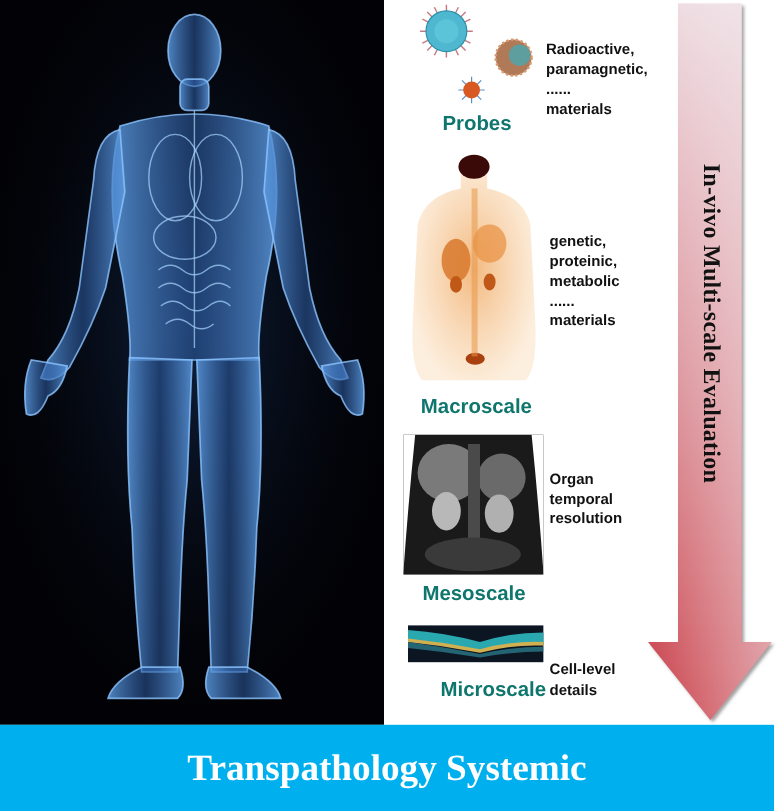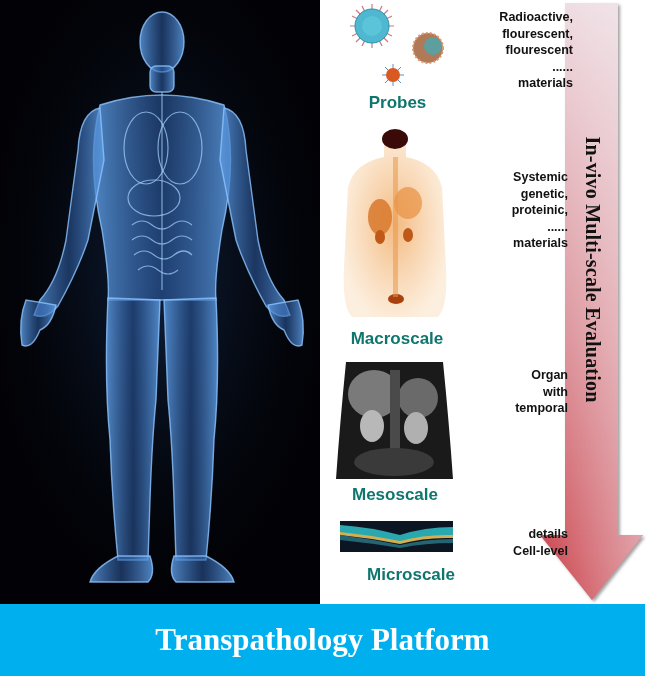--- a/index.html
+++ b/index.html
@@ -5,21 +5,21 @@
   html, body { margin: 0; padding: 0; background: #ffffff; }
   body { width: 649px; height: 676px; position: relative; overflow: hidden; font-family: "Liberation Sans", sans-serif; }
   .abs { position: absolute; }
 
   
   #body-panel { left: 0; top: 0; width: 320px; height: 604px; background: #020206; overflow: hidden; }
   #body-panel svg { display: block; }
 
   
   .scale-label { font-family: Liberation Sans, sans-serif; font-weight: bold; color: #0f766e; font-size: 17px; white-space: nowrap; text-align: center; }
-  .desc { font-family: "Liberation Sans", sans-serif; font-weight: bold; color: #111; font-size: 12.5px; line-height: 16.5px; text-align: right; }
+  .desc { font-family: "Liberation Sans", sans-serif; font-weight: bold; color: #111; font-size: 12.5px; line-height: 16.5px; text-align: left; margin-top: 24px; }
 
   
   #arrow { left: 538px; top: 0; width: 108px; height: 604px; }
   #arrow-text { left: 565px; top: 3px; width: 53px; height: 532px; display: flex; align-items: center; justify-content: center; }
   #arrow-text span { display: block; transform: rotate(90deg); white-space: nowrap; font-family: "Liberation Serif", serif; font-weight: bold; font-size: 20px; color: #111; letter-spacing: 0.2px; }
 
   
   #platform-bar { left: 0; top: 604px; width: 645px; height: 72px; background: #00b0ee; display: flex; align-items: center; justify-content: center; }
   #platform-bar span { font-family: "Liberation Serif", serif; font-weight: bold; font-size: 31px; color: #ffffff; }
 </style>
@@ -111,22 +111,21 @@
   <g stroke="#5a90c0" stroke-width="1">
     <line x1="393" y1="64" x2="393" y2="86"></line>
       <line x1="382" y1="75" x2="404" y2="75"></line>
     <line x1="385" y1="67" x2="401" y2="83"></line>
       <line x1="401" y1="67" x2="385" y2="83"></line>
   </g>
   <circle cx="393" cy="75" r="7" fill="#d85a22"></circle>
 </svg>
 <div class="abs desc" style="left:455px;top:9px;width:118px;">
   <div>Radioactive,</div>
-  <div>flourescent,</div>
-  <div>flourescent</div>
+  <div>paramagnetic,</div>
   <div>......</div>
   <div>materials</div>
 </div>
 <div class="abs scale-label" style="left:340px;top:93px;width:115px;">Probes</div>
 
 <svg class="abs" style="left:338px;top:127px;" width="114" height="190" viewBox="0 0 114 190">
   <defs>
     <radialGradient id="pet" cx="50%" cy="50%" r="55%">
       <stop offset="0%" stop-color="#f0a860" stop-opacity="0.8"></stop>
       <stop offset="100%" stop-color="#fbe4c8" stop-opacity="0.6"></stop>
@@ -135,52 +134,52 @@
   <path d="M46 6 L68 6 L68 30 Q98 36 104 60 L108 140 Q110 180 100 190 L14 190 Q4 180 6 140 L10 60 Q16 36 46 30 Z" fill="url(#pet)"></path>
   <ellipse cx="57" cy="12" rx="13" ry="10" fill="#3a0a08"></ellipse>
   <ellipse cx="42" cy="90" rx="12" ry="18" fill="#d8782c" opacity="0.85"></ellipse>
   <ellipse cx="70" cy="76" rx="14" ry="16" fill="#e89040" opacity="0.7"></ellipse>
   <ellipse cx="42" cy="110" rx="5" ry="7" fill="#c05818"></ellipse>
   <ellipse cx="70" cy="108" rx="5" ry="7" fill="#c05818"></ellipse>
   <ellipse cx="58" cy="172" rx="8" ry="5" fill="#a84010"></ellipse>
   <rect x="55" y="30" width="5" height="140" fill="#e89848" opacity="0.55"></rect>
 </svg>
 <div class="abs desc" style="left:458px;top:169px;width:110px;">
-  <div>Systemic</div>
   <div>genetic,</div>
   <div>proteinic,</div>
+  <div>metabolic</div>
   <div>......</div>
   <div>materials</div>
 </div>
 <div class="abs scale-label" style="left:332px;top:329px;width:130px;">Macroscale</div>
 
 <svg class="abs" style="left:336px;top:362px;" width="117" height="117" viewBox="0 0 117 117">
   <rect x="0" y="0" width="117" height="117" fill="#1a1a1a"></rect>
   <path d="M0 0 L10 0 Q4 60 0 117Z M117 0 L107 0 Q113 60 117 117Z" fill="#ffffff"></path>
   <ellipse cx="38" cy="32" rx="26" ry="24" fill="#7a7a7a"></ellipse>
   <ellipse cx="82" cy="36" rx="20" ry="20" fill="#6a6a6a"></ellipse>
   <ellipse cx="36" cy="64" rx="12" ry="16" fill="#b8b8b8"></ellipse>
   <ellipse cx="80" cy="66" rx="12" ry="16" fill="#b0b0b0"></ellipse>
   <rect x="54" y="8" width="10" height="90" fill="#4a4a4a"></rect>
   <ellipse cx="58" cy="100" rx="40" ry="14" fill="#3a3a3a"></ellipse>
 </svg>
 <div class="abs desc" style="left:458px;top:367px;width:110px;">
   <div>Organ</div>
-  <div>with</div>
   <div>temporal</div>
+  <div>resolution</div>
 </div>
 <div class="abs scale-label" style="left:335px;top:485px;width:120px;">Mesoscale</div>
 
 <svg class="abs" style="left:340px;top:521px;" width="113" height="31" viewBox="0 0 113 31">
   <rect x="0" y="0" width="113" height="31" fill="#0c1622"></rect>
   <path d="M0 4 Q30 6 60 14 Q85 6 113 6 L113 16 Q85 14 60 22 Q30 14 0 12Z" fill="#2aa8b0"></path>
   <path d="M0 11 Q30 14 60 20 Q85 13 113 14 L113 17 Q85 16 60 23 Q30 17 0 14Z" fill="#d0b050"></path>
   <path d="M0 14 Q30 18 60 24 Q85 18 113 18 L113 22 Q85 22 60 27 Q30 22 0 19Z" fill="#2a7888" opacity="0.8"></path>
 </svg>
 <div class="abs desc" style="left:458px;top:526px;width:110px;">
+  <div>Cell-level</div>
   <div>details</div>
-  <div>Cell-level</div>
 </div>
 <div class="abs scale-label" style="left:335px;top:565px;width:120px;text-align:right;">Microscale</div>
 
 <div id="platform-bar" class="abs">
-  <span>Transpathology Platform</span>
+  <span>Transpathology Systemic</span>
 </div>
 
 </body></html>

